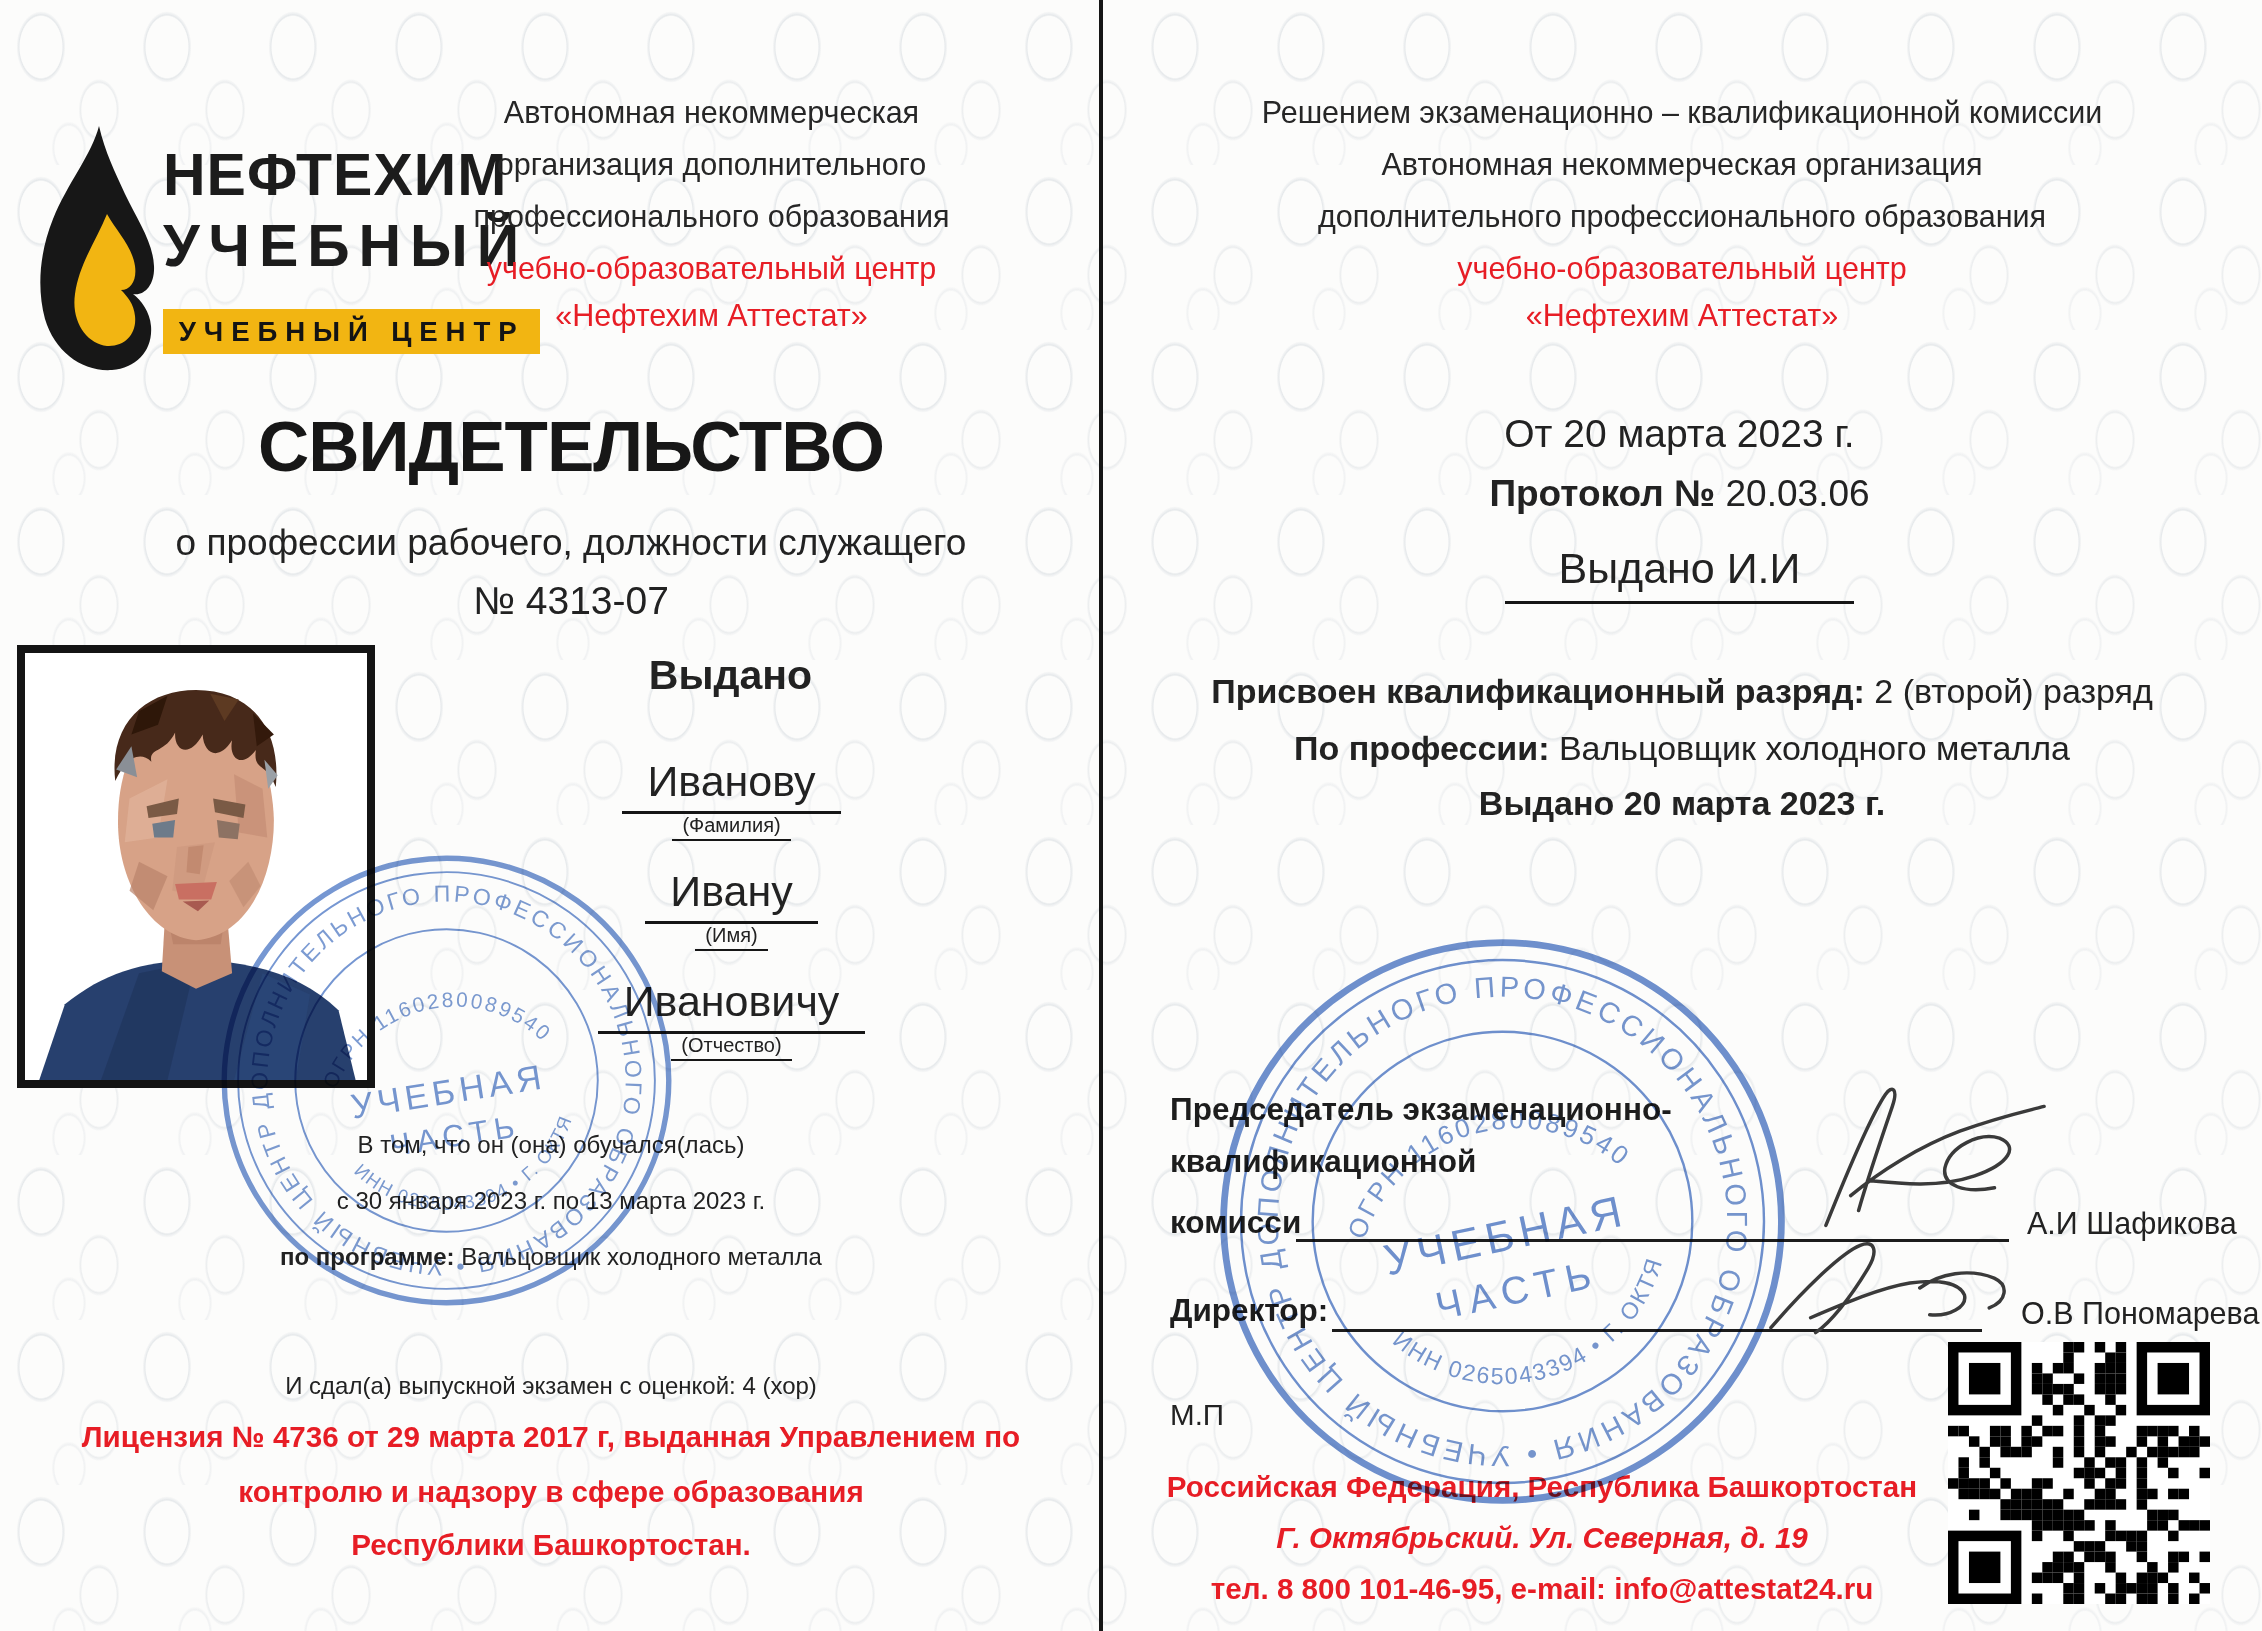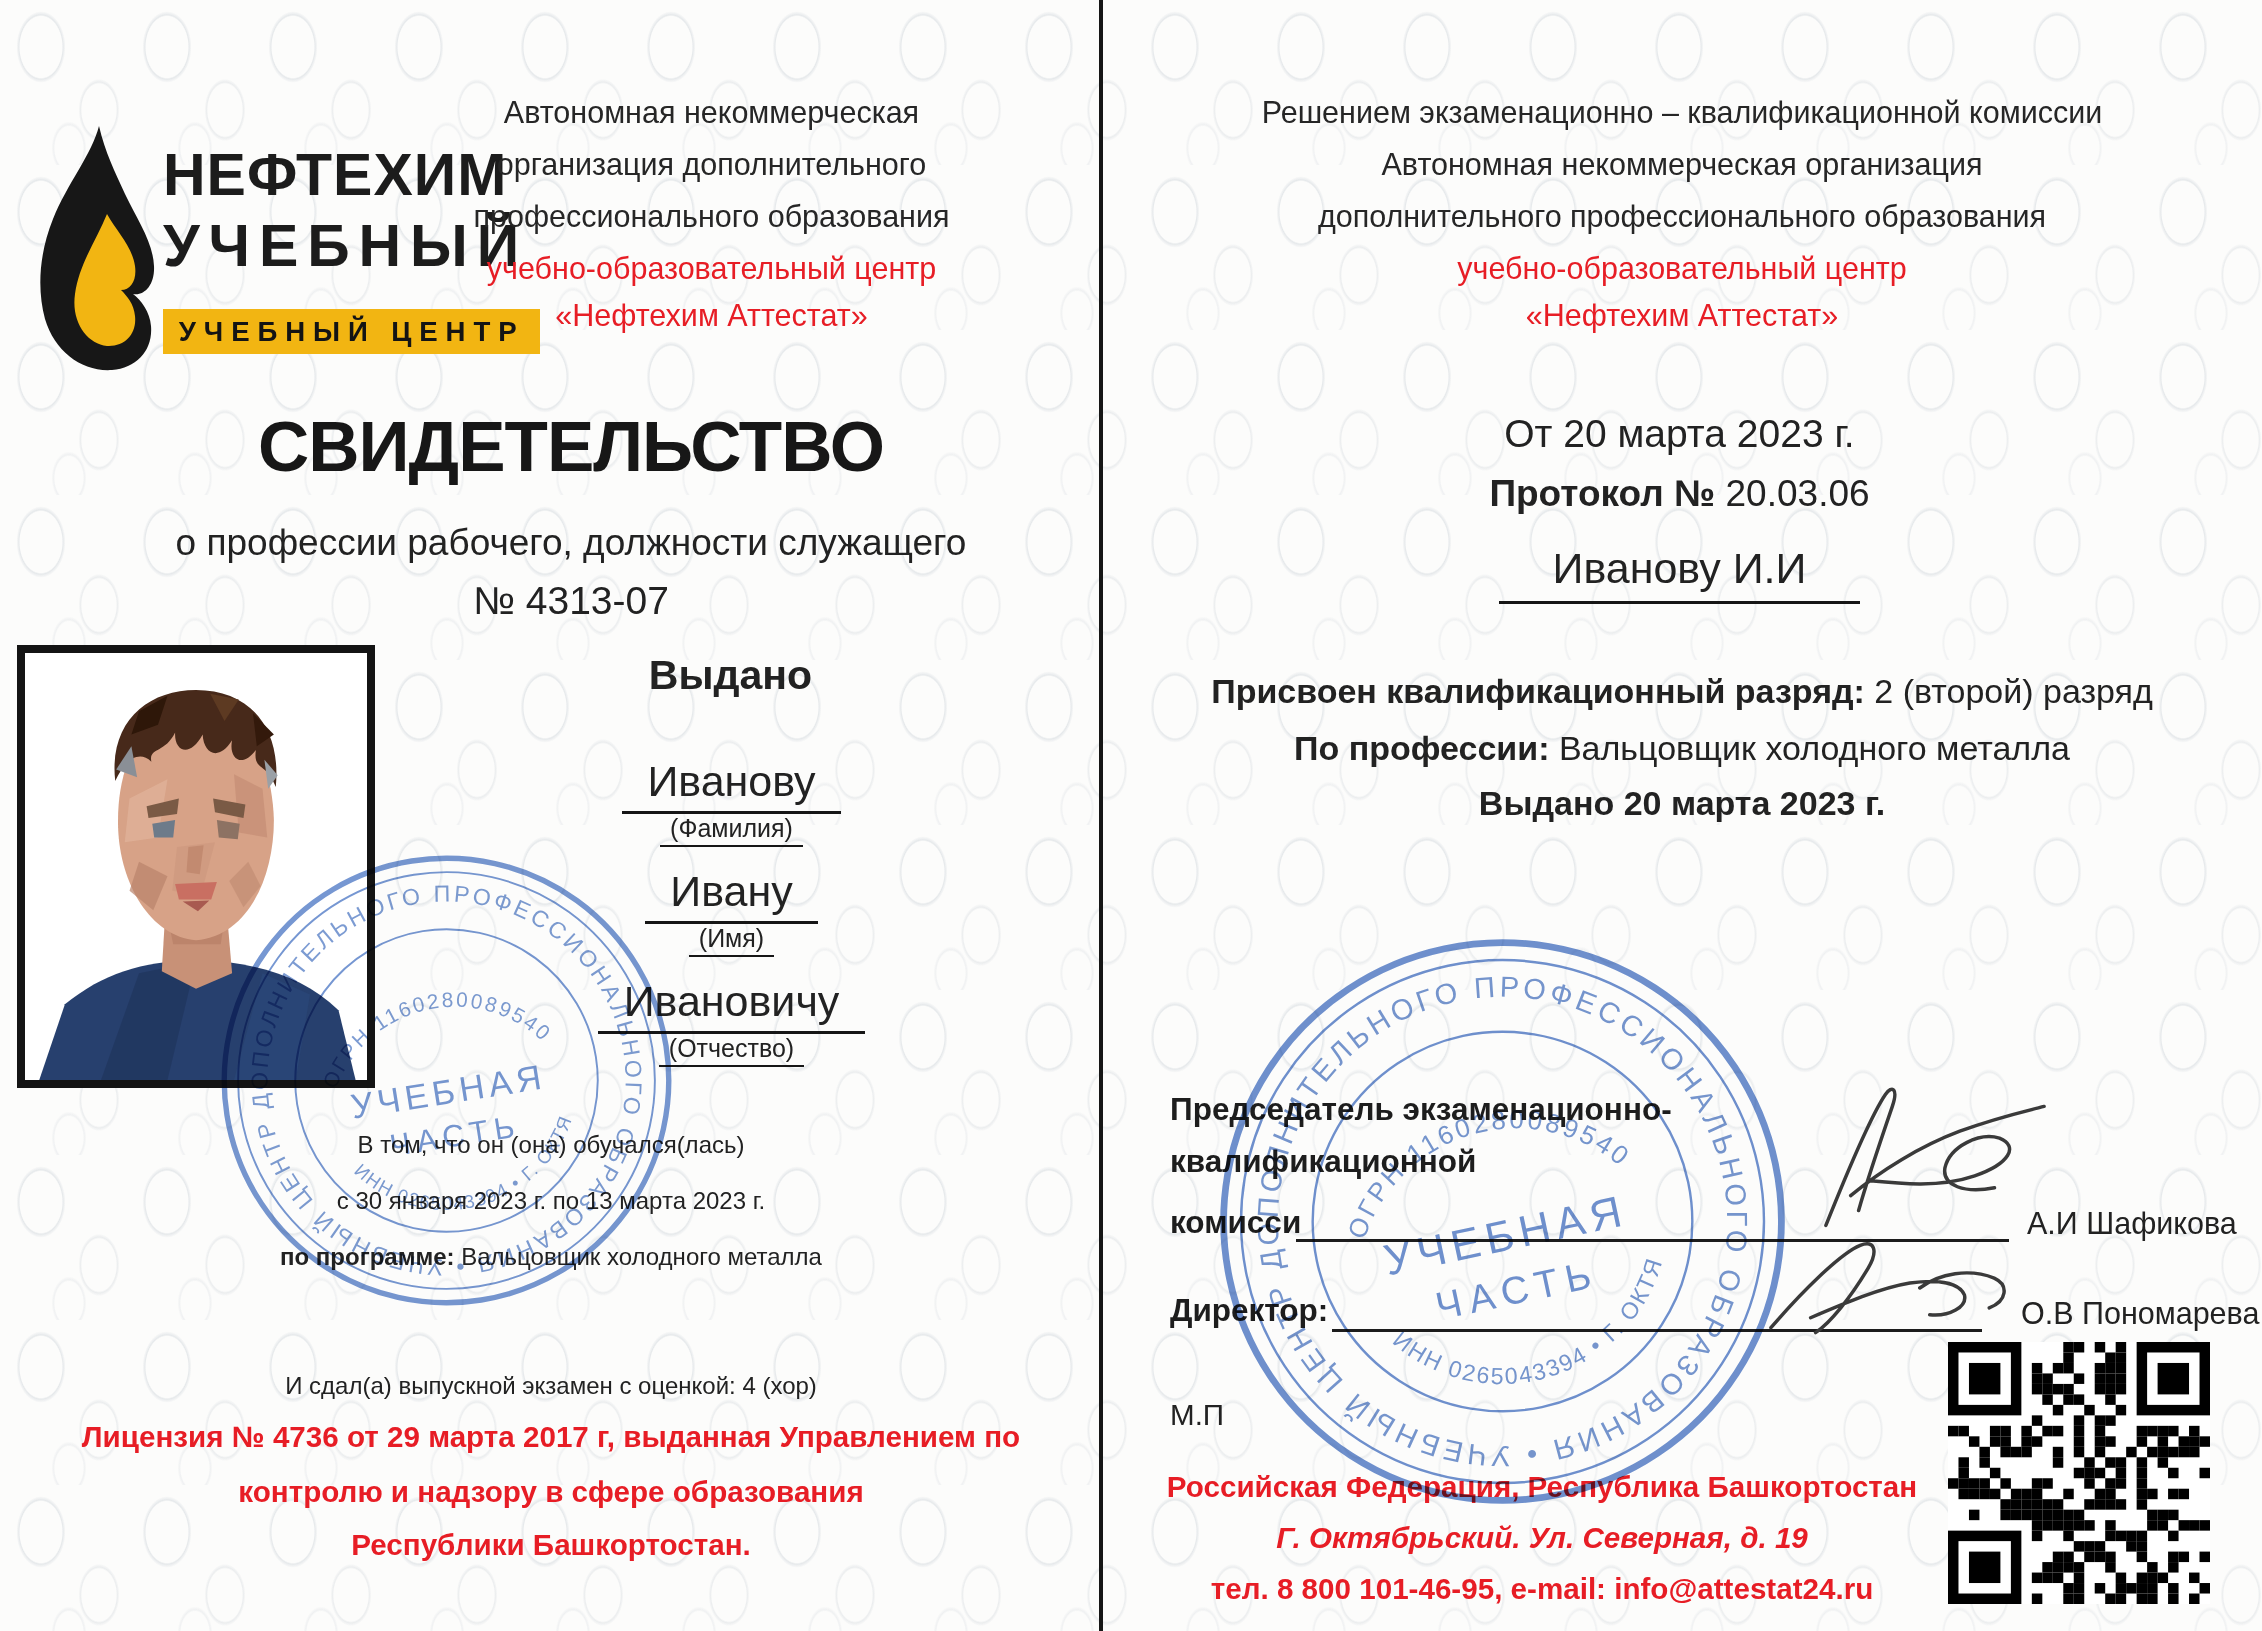--- a/index.html
+++ b/index.html
@@ -37,21 +37,21 @@
   #l-title{left:59px;top:406px;width:1024px;font-size:71px;font-weight:800;letter-spacing:-1px;color:#171717;}
   #l-subtitle{left:59px;top:522px;width:1024px;font-size:37px;}
   #l-number{left:59px;top:579px;width:1024px;font-size:39px;}
   #l-issued{left:563px;top:652px;width:335px;font-size:41px;}
 
   #photo{left:16.7px;top:645px;width:358px;height:443px;border:8.9px solid #141414;background:#fff;box-sizing:border-box;z-index:2;}
   #photo svg{width:100%;height:100%;display:block;}
 
   .namecol{left:552px;width:359px;}
   .uname{display:inline-block;border-bottom:3px solid #161616;padding:0 25.6px 4.9px 25.6px;font-size:43px;}
-  .ulabel{display:inline-block;border-bottom:2px solid #161616;padding:0 9.9px 2px 9.9px;font-size:25px;}
+  .ulabel{display:inline-block;border-bottom:2px solid #161616;padding:0 9.9px 2px 9.9px;font-size:20px;}
   #n1{top:757px;} #n1l{top:814px;}
   #n2{top:867px;} #n2l{top:924px;}
   #n3{top:977px;} #n3l{top:1034px;}
 
   .lbody{left:39px;width:1024px;font-size:24px;}
   #lb1{top:1131px;} #lb2{top:1187px;} #lb3{top:1243px;} #lb4{top:1372px;}
 
   .llic{left:39px;width:1024px;font-size:29.6px;font-weight:bold;}
   #lic1{top:1420px;} #lic2{top:1475px;} #lic3{top:1528px;}
 
@@ -193,21 +193,21 @@
 
   <div class="abs ctr rorg dark" style="top:95px">Решением экзаменационно – квалификационной комиссии</div>
   <div class="abs ctr rorg dark" style="top:147px">Автономная некоммерческая организация</div>
   <div class="abs ctr rorg dark" style="top:199px">дополнительного профессионального образования</div>
   <div class="abs ctr rorg red" style="top:251px">учебно-образовательный центр</div>
   <div class="abs ctr rorg red" style="top:298px">«Нефтехим Аттестат»</div>
 
   <div class="abs ctr" id="r-date">От 20 марта 2023 г.</div>
   <div class="abs ctr" id="r-protocol"><span class="b">Протокол №</span><span> 20.03.06</span></div>
 
-  <div class="abs ctr" id="r-holder"><span class="uname">Иванову И.И</span></div>
+  <div class="abs ctr" id="r-holder"><span class="uname">Выдано И.И</span></div>
 
   <div class="abs ctr rqual" id="rq1"><span class="b">Присвоен квалификационный разряд:</span><span> 2 (второй) разряд</span></div>
   <div class="abs ctr rqual" id="rq2"><span class="b">По профессии:</span><span> Вальцовщик холодного металла</span></div>
   <div class="abs ctr rqual b" id="rq3">Выдано 20 марта 2023 г.</div>
 
   <div class="abs sig-label" id="chair1">Председатель экзаменационно-</div>
   <div class="abs sig-label" id="chair2">квалификационной</div>
   <div class="abs sig-label" id="chair3">комисси</div>
   <div class="abs" id="chair-line"></div>
   <div class="abs" id="chair-name">А.И Шафикова</div>

